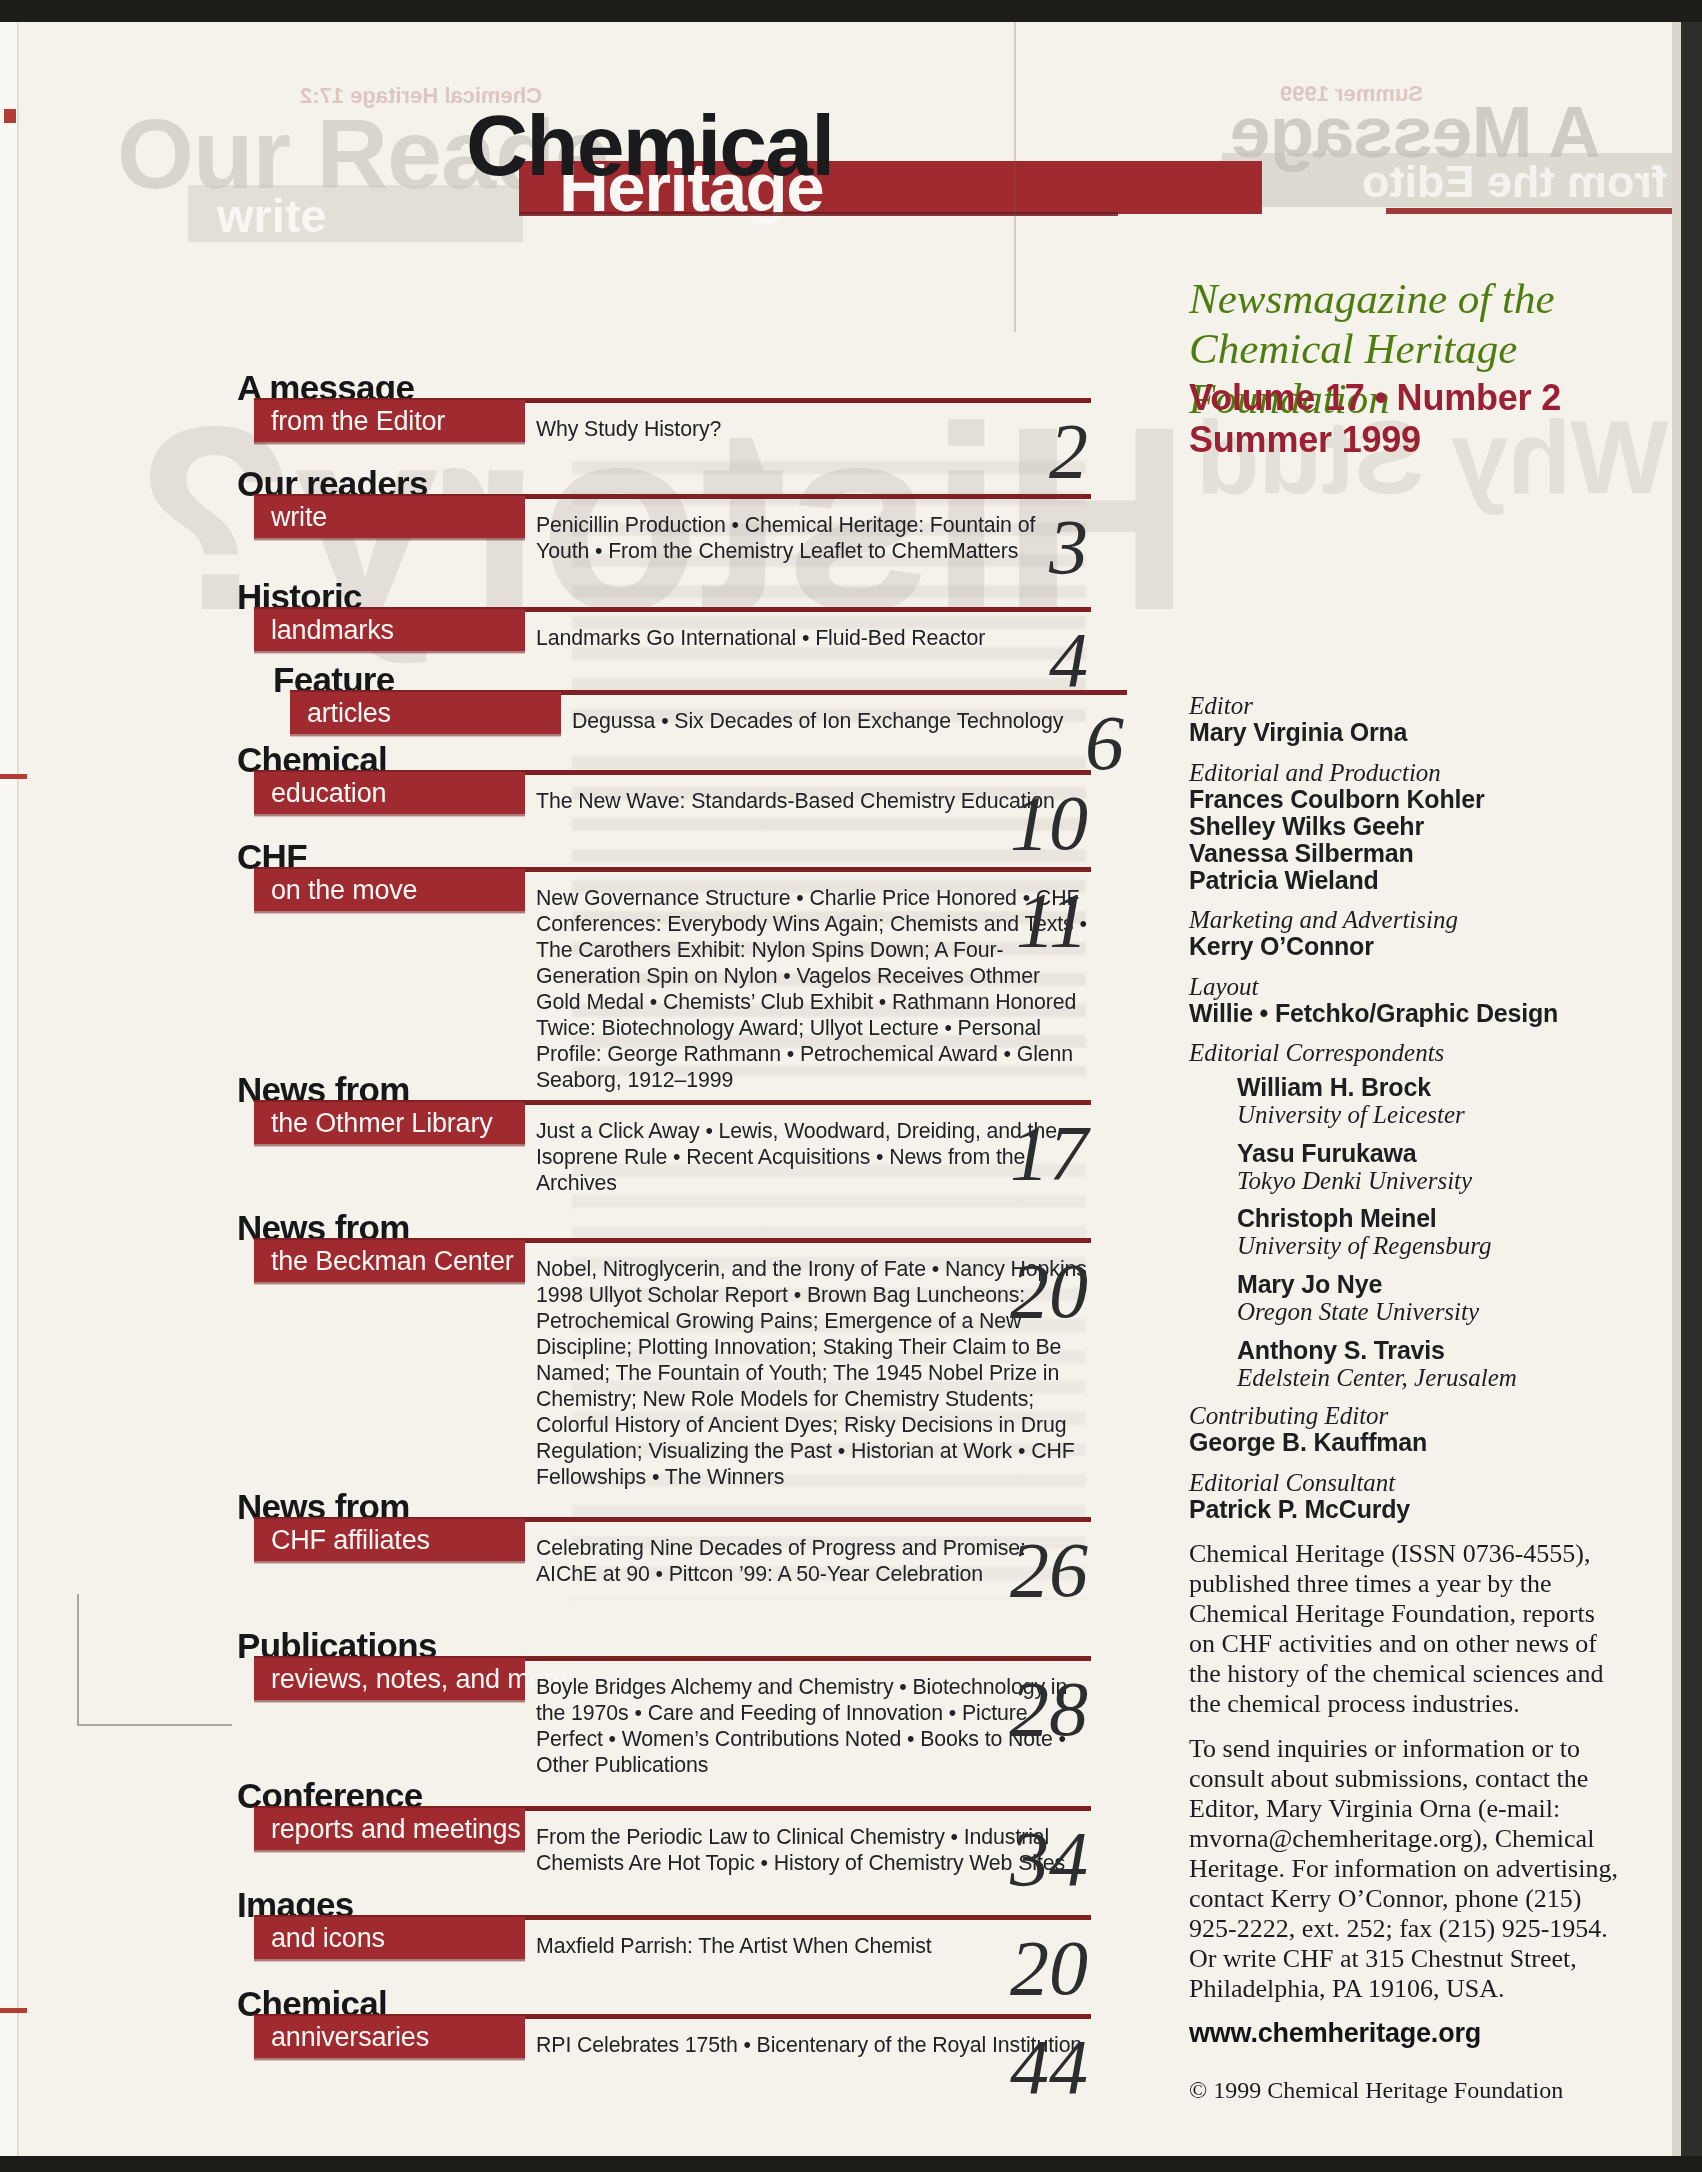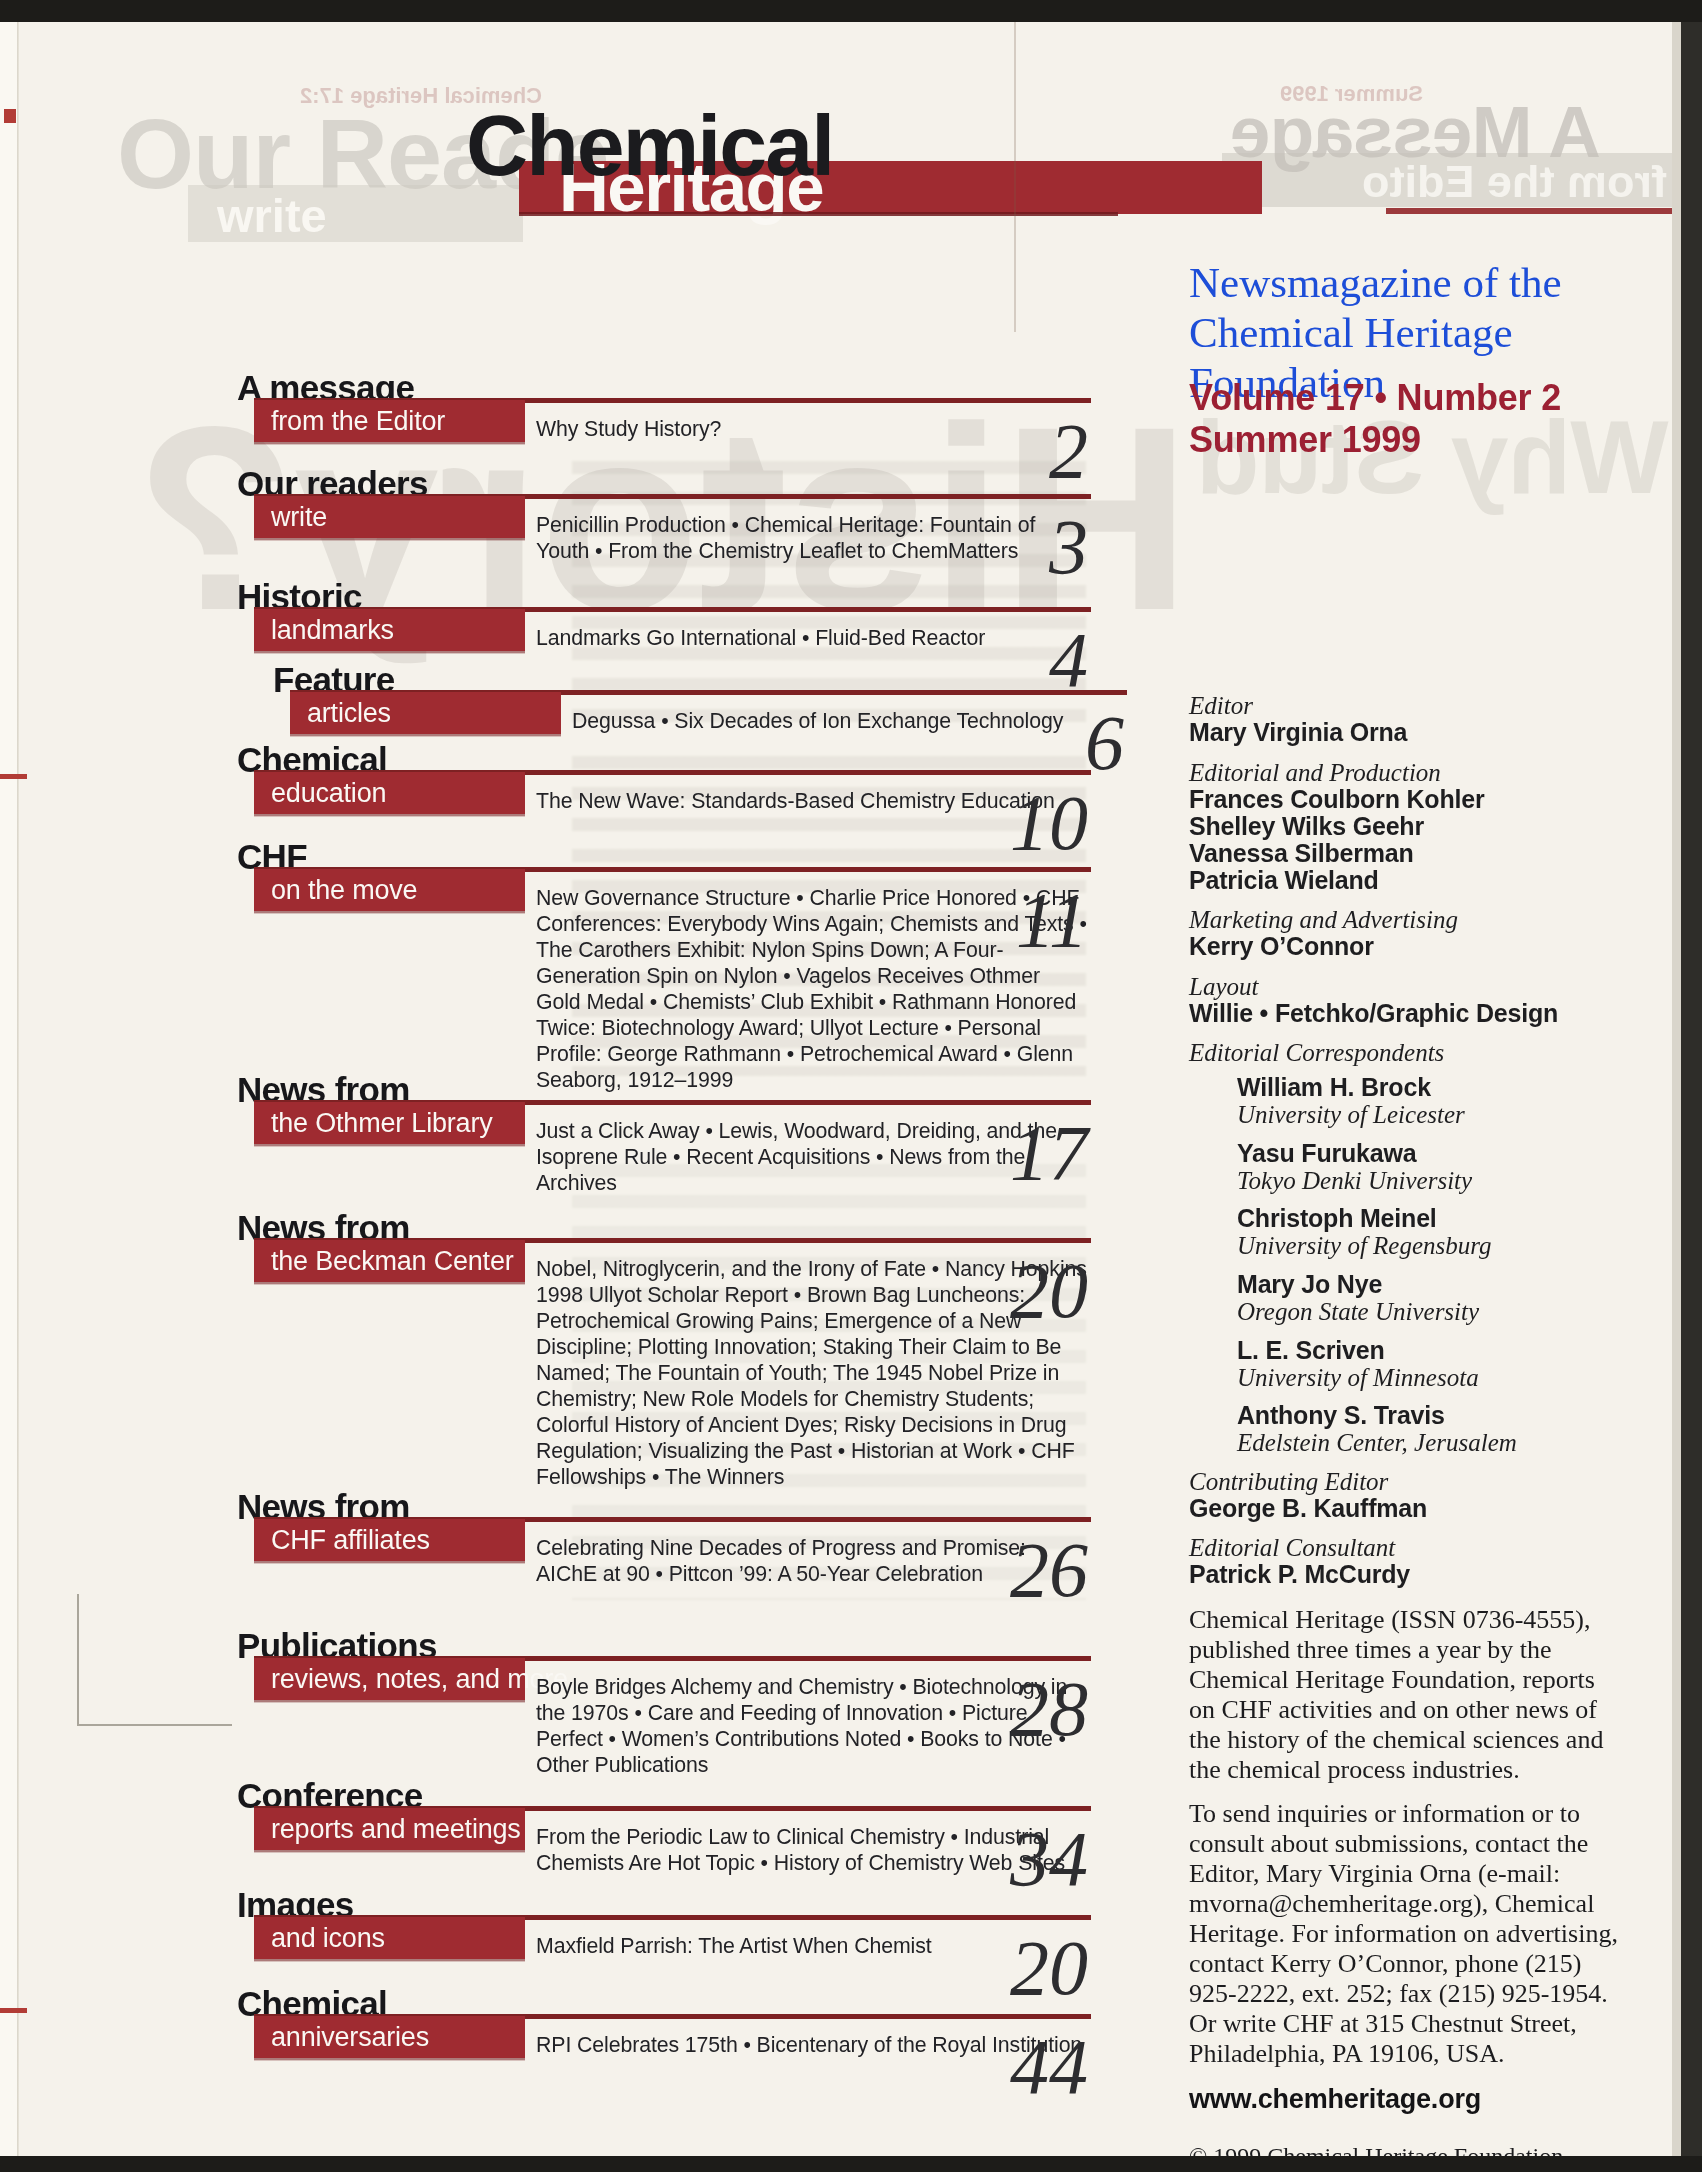--- a/index.html
+++ b/index.html
@@ -35,21 +35,21 @@
   .ghost-lines{position:absolute;z-index:1;background:repeating-linear-gradient(180deg,rgba(165,160,150,.14) 0 12.6px,rgba(0,0,0,0) 12.6px 31px);filter:blur(1px);}
 
   
   .masthead-title{position:absolute;left:466px;top:102px;font-size:86px;font-weight:bold;letter-spacing:-1.9px;color:#1b1b1e;z-index:4;font-stretch:condensed;line-height:1;}
   .masthead-bar{position:absolute;left:519px;top:161px;width:743px;height:53px;background:#9f2b31;z-index:3;}
   .masthead-sub{position:absolute;left:40px;top:-7.8px;font-size:69px;font-weight:bold;letter-spacing:-1.5px;color:#faf8f4;font-stretch:condensed;line-height:1;}
   .masthead-rule-right{position:absolute;left:1386px;top:208px;width:293px;height:6.3px;background:#9c3a3c;z-index:3;}
   .masthead-underline{position:absolute;left:519px;top:212px;width:599px;height:4.4px;background:#701a1d;opacity:.85;z-index:4;}
 
   
-  .issue-subtitle{position:absolute;left:1189px;top:258px;width:485px;font-family:"Liberation Serif",serif;font-size:43px;line-height:50px;color:#1d4ed8;z-index:4;}
+  .issue-subtitle{position:absolute;left:1189px;top:274px;width:485px;font-family:"Liberation Serif",serif;font-style:italic;font-size:43px;line-height:50px;color:#4d7c0f;z-index:4;}
   .issue-volume{position:absolute;left:1189px;top:377px;font-size:36px;font-weight:bold;color:#9c2033;z-index:4;letter-spacing:-0.2px;}
 
   
   .toc-row{position:absolute;left:237px;width:854px;z-index:4;}
   .toc-head{position:absolute;bottom:calc(100% - 7.3px);left:0;font-size:35px;font-weight:bold;letter-spacing:-0.7px;color:#17171a;font-stretch:condensed;line-height:1;white-space:nowrap;}
   .toc-rule{position:absolute;left:16.5px;right:0;top:0;height:5.3px;background:#7d2123;}
   .toc-bar{position:absolute;left:16.5px;top:2.4px;width:271px;height:42px;background:#9f2b31;box-shadow:0 2.4px 0 rgba(112,26,29,.55);}
   .toc-bar span{position:absolute;left:17.5px;top:0;line-height:42px;font-size:27px;font-weight:normal;color:#faf8f4;letter-spacing:-0.2px;font-stretch:condensed;white-space:nowrap;}
   .toc-desc{position:absolute;left:299px;top:18.4px;width:553px;font-size:21.3px;line-height:26px;color:#222226;letter-spacing:-0.1px;font-stretch:condensed;}
   .toc-page{position:absolute;right:2.9px;top:13.6px;font-family:"Liberation Serif",serif;font-style:italic;font-size:78px;line-height:1;color:#2d2d30;}
@@ -248,24 +248,20 @@
       </div>
       <div class="corr-pair">
         <div class="staff-name">Christoph Meinel</div>
         <div class="corr-aff">University of Regensburg</div>
       </div>
       <div class="corr-pair">
         <div class="staff-name">Mary Jo Nye</div>
         <div class="corr-aff">Oregon State University</div>
       </div>
       <div class="corr-pair">
-        <div class="staff-name">L. E. Scriven</div>
-        <div class="corr-aff">University of Minnesota</div>
-      </div>
-      <div class="corr-pair">
         <div class="staff-name">Anthony S. Travis</div>
         <div class="corr-aff">Edelstein Center, Jerusalem</div>
       </div>
       <div class="staff-group">
         <div class="role-label">Contributing Editor</div>
         <div class="staff-name">George B. Kauffman</div>
       </div>
       <div class="staff-group">
         <div class="role-label">Editorial Consultant</div>
         <div class="staff-name">Patrick P. McCurdy</div>

